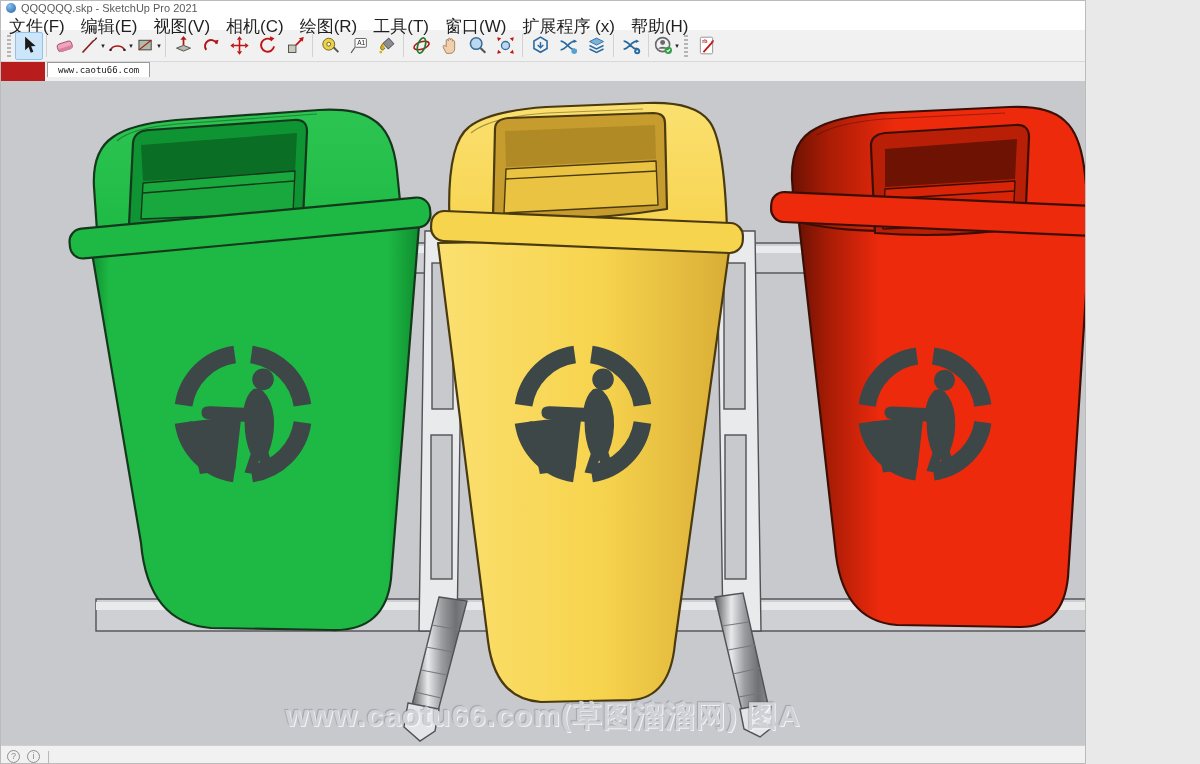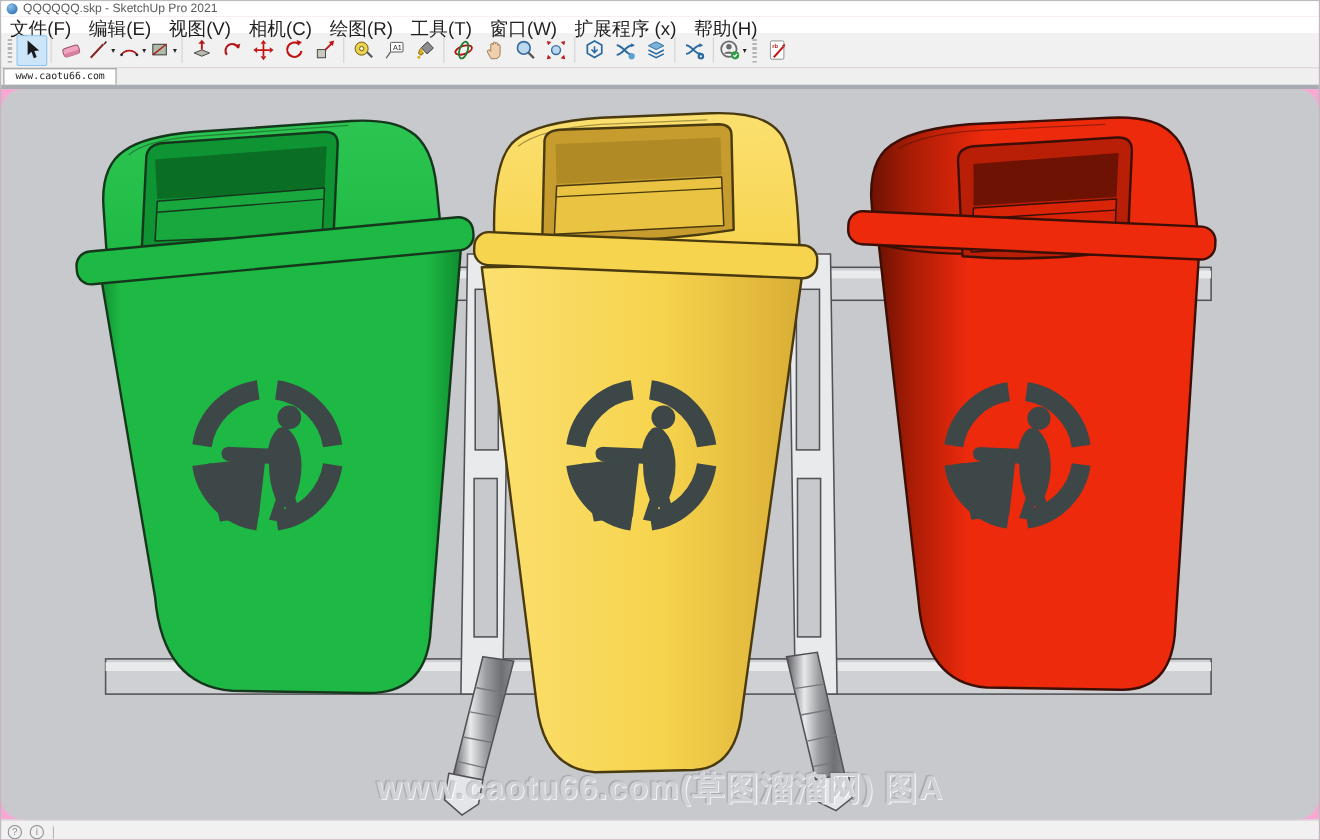--- a/index.html
+++ b/index.html
@@ -1,37 +1,37 @@
 <!DOCTYPE html>
 <html><head>
 <meta charset="utf-8">
 <style>
   html,body{margin:0;padding:0;background:#e9e9e9;}
-  .app{width:1200px;height:764px;position:relative;font-family:"Liberation Sans",sans-serif;background:#f9a8d4;overflow:hidden;border:1px solid #bbb;box-sizing:border-box;}
+  .app{width:1086px;height:764px;position:relative;font-family:"Liberation Sans",sans-serif;background:#b91c1c;overflow:hidden;border:1px solid #bbb;box-sizing:border-box;}
   
   .titlebar{height:14px;display:flex;align-items:center;padding-left:5px;background:#ffffff;font-size:11px;color:#5a5a5a;}
   .app-icon{width:10px;height:10px;border-radius:50%;background:radial-gradient(circle at 35% 30%,#8cc0ea,#1d62a8);margin-right:5px;flex:0 0 auto;}
   
   .menubar{height:15px;display:flex;align-items:flex-start;background:#ffffff;font-size:17px;color:#1f1f1f;}
   .menubar span{padding:0 8px;cursor:default;}
   
   .toolbar{height:31px;background:#f1f1f1;border-bottom:1px solid #d8d8d8;display:flex;align-items:center;padding:0 2px;}
   .tb-grip{width:4px;height:22px;background:repeating-linear-gradient(to bottom,#b5b5b5 0 2px,transparent 2px 4px);margin:0 4px;flex:0 0 auto;}
   .tool{height:26px;min-width:26px;display:flex;align-items:center;justify-content:center;border:1px solid transparent;border-radius:2px;flex:0 0 auto;}
   .tool svg{width:21px;height:21px;display:block;}
   .tool.active{background:#cde5f9;border-color:#8fc3ef;}
   .caret{font-size:7px;color:#222;margin-left:1px;}
   .tb-sep{width:1px;height:23px;background:#d2d2d2;margin:0 3px;flex:0 0 auto;}
   
-  .tabrow{height:19px;background:#efefef;display:flex;flex-direction:column;}
+  .tabrow{height:19px;background:#efefef;display:flex;flex-direction:row;margin-left:44px;}
   .tabrow-inner{height:15px;display:flex;align-items:flex-end;padding-left:2px;}
   .scene-tab{height:15px;box-sizing:border-box;background:#ffffff;border:1px solid #9a9a9a;border-bottom:none;font:9px "DejaVu Sans Mono",monospace;padding:2px 10px 0;color:#222;}
   .tabrow-strip{height:4px;background:#a9abb3;}
   
-  .viewport{position:relative;height:664px;background:#c8c9cd;overflow:hidden;border-radius:20px;}
+  .viewport{position:relative;height:664px;background:#c8c9cd;overflow:hidden;}
   .viewport svg.scene{position:absolute;left:0;top:0;}
   .watermark{position:absolute;left:0;right:0;bottom:8px;text-align:center;font-size:30px;font-weight:bold;letter-spacing:1px;color:#d0d1d6;text-shadow:1px 1px 0 rgba(255,255,255,0.75),-1px -1px 1px rgba(70,70,85,0.28);pointer-events:none;white-space:nowrap;}
   
   .statusbar{height:20px;background:#f1f1f1;border-top:1px solid #cfcfcf;display:flex;align-items:center;font-size:12px;color:#1f1f1f;padding-left:6px;gap:7px;}
   .sb-icon{width:13px;height:13px;box-sizing:border-box;border:1px solid #8e8e93;border-radius:50%;color:#8e8e93;font-size:9px;line-height:11px;text-align:center;flex:0 0 auto;}
   .sb-sep{color:#b5b5b5;}
 </style>
 </head>
 <body>
 

